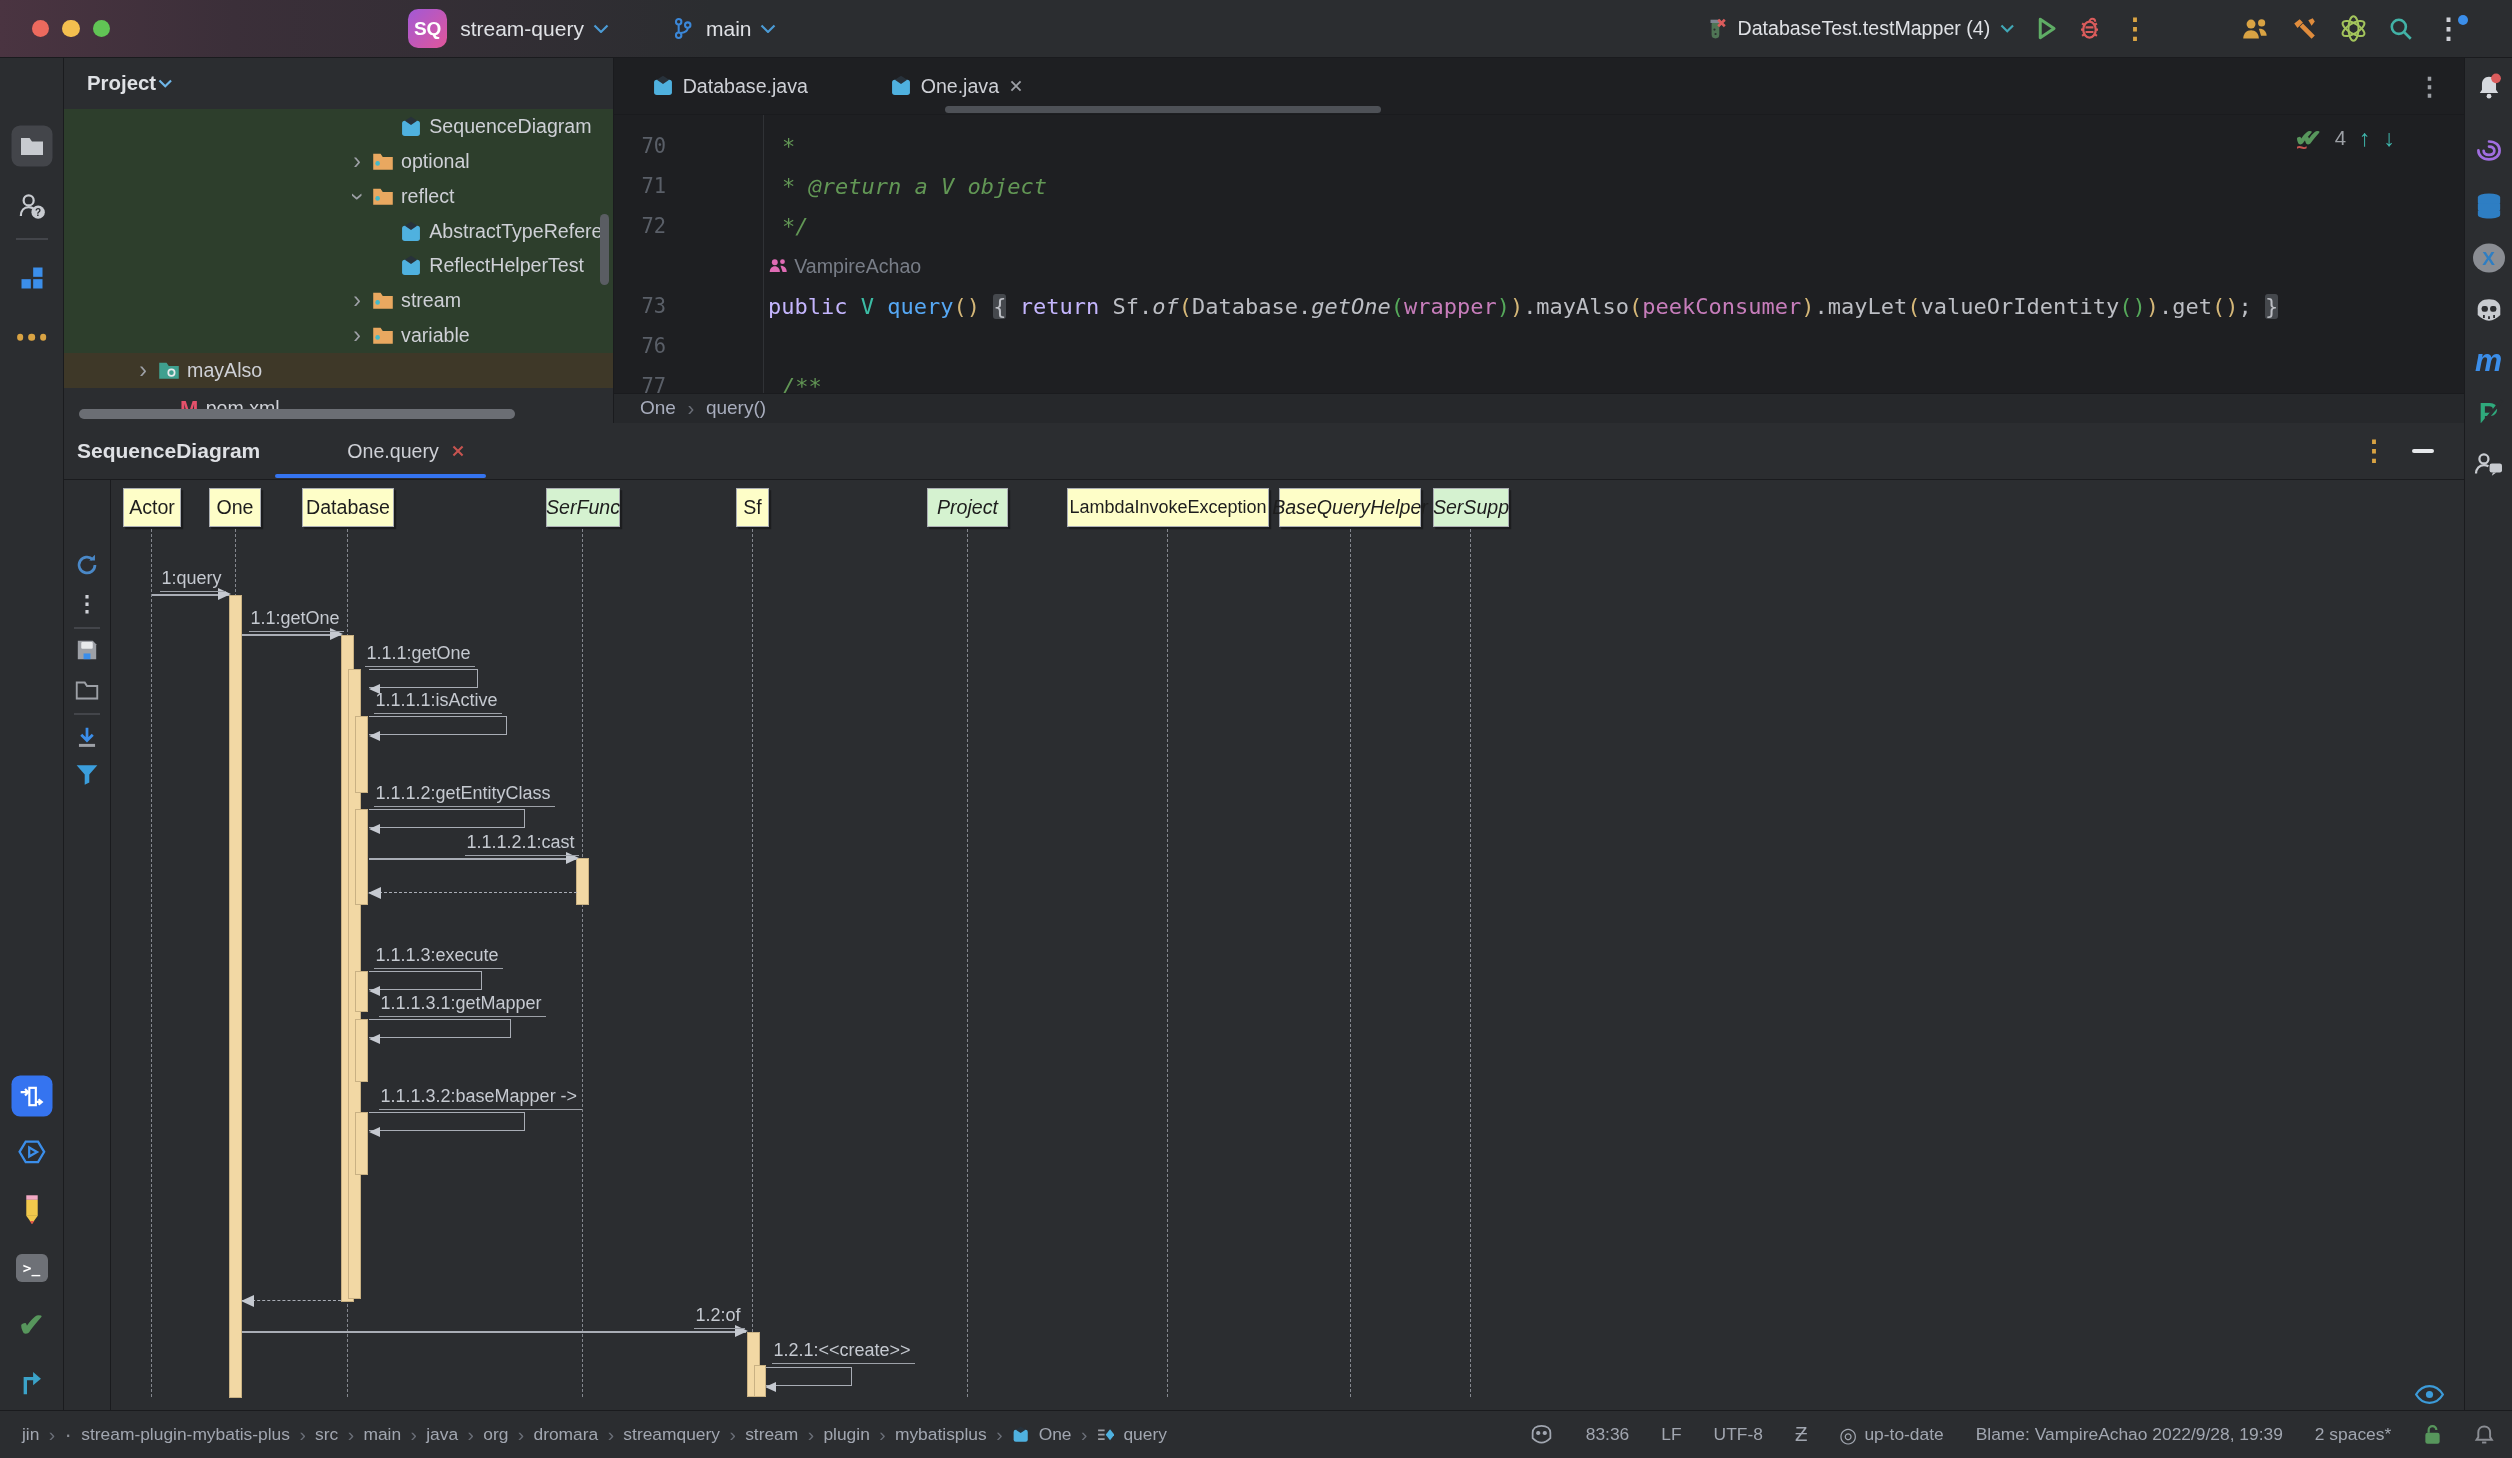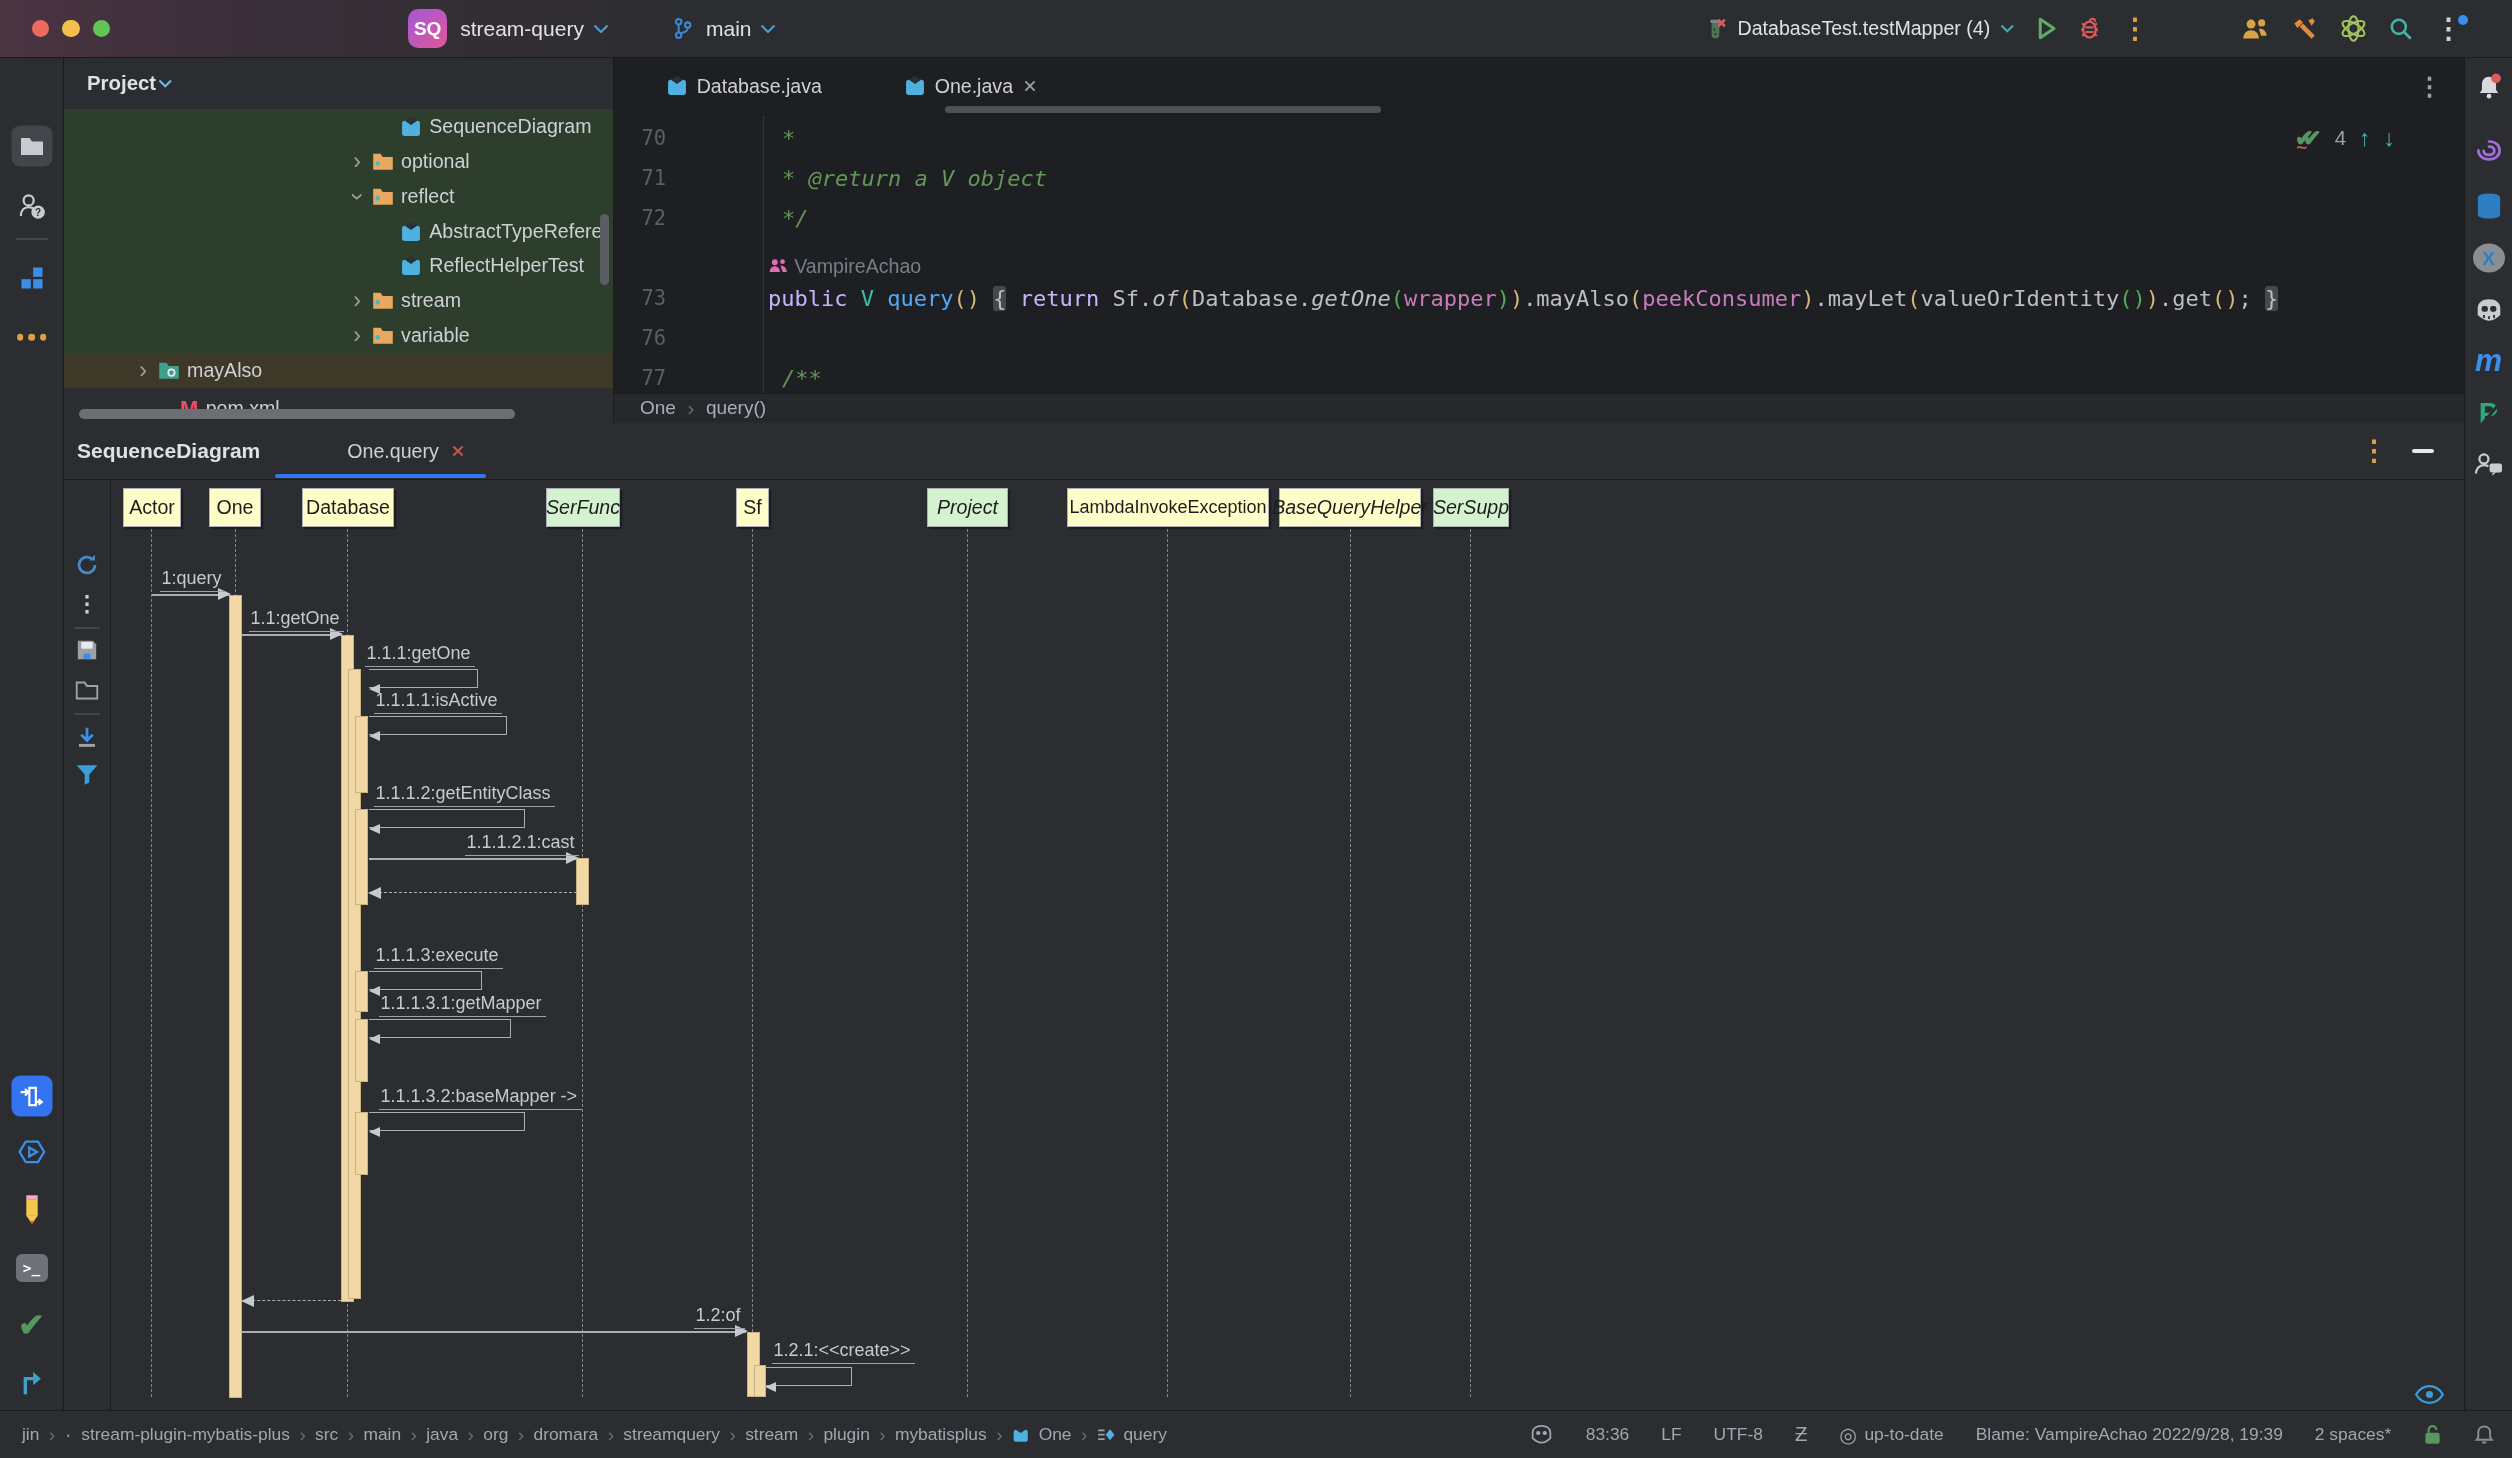--- a/index.html
+++ b/index.html
@@ -45,24 +45,24 @@
 .trow .gap{width:7.3px;flex:none}
 .bg-test{position:absolute;left:0;width:100%;background:#2D3E2C}
 .bg-excl{position:absolute;left:0;width:100%;background:#3E3828}
 .rot{display:inline-block;transform:rotate(90deg)}
 .vthumb{position:absolute;right:4.4px;width:8.7px;border-radius:4.4px;background:#5A5D63}
 .hthumb{position:absolute;height:9.4px;border-radius:5.1px;background:#6B6E74}
 .mletter{color:#E5516B;font-weight:bold;font-size:22px}
 
 
 .editor{position:absolute;left:614px;top:58px;right:48px;height:365px;background:#1E1F22;overflow:hidden}
-.tabstrip{position:absolute;left:0;top:0;right:0;height:57px;border-bottom:1.5px solid #1A1B1E;display:flex;align-items:center;padding-left:33px}
+.tabstrip{position:absolute;left:0;top:0;right:0;height:57px;border-bottom:1.5px solid #1A1B1E;display:flex;align-items:center;padding-left:19px}
 .tab{display:flex;align-items:center;gap:8.7px;height:100%;padding:0 19px;font-size:19.6px;color:#CED0D6}
 .tabthumb{position:absolute;left:331px;top:48px;width:436px;height:7.3px;border-radius:3.6px;background:#4E5157}
-.crow{position:absolute;left:0;right:0;height:40px;display:flex;
+.crow{position:absolute;left:0;right:0;height:40px;display:flex;align-items:center;
   font-family:"DejaVu Sans Mono",monospace;font-size:22px;white-space:pre;color:#BCBEC4}
 .lnum{width:52px;text-align:right;color:#5A5F68;flex:none;font-size:20.4px;font-family:"DejaVu Sans Mono",monospace}
 .fcol{width:102px;flex:none;height:100%;position:relative}
 .fold{position:absolute;left:38px;top:2.9px;color:#D1D3D8;font-size:26px;font-weight:bold}
 .gutline{position:absolute;left:149px;top:57px;bottom:30.5px;width:0.7px;background:#303236}
 .cmt{color:#629755;font-style:italic}
 .ind1{padding-left:14px}
 .tk-kw{color:#c4b5fd}.tk-ty{color:#3CBCA5}.tk-mth{color:#56A8F5}.tk-py{color:#D5B778}
 .tk-pg{color:#55A85A}.tk-fd{color:#C77DBB}.tk-it{font-style:italic;color:#BCBEC4}
 .tk-bh{background:#45484D;border-radius:2.9px}

